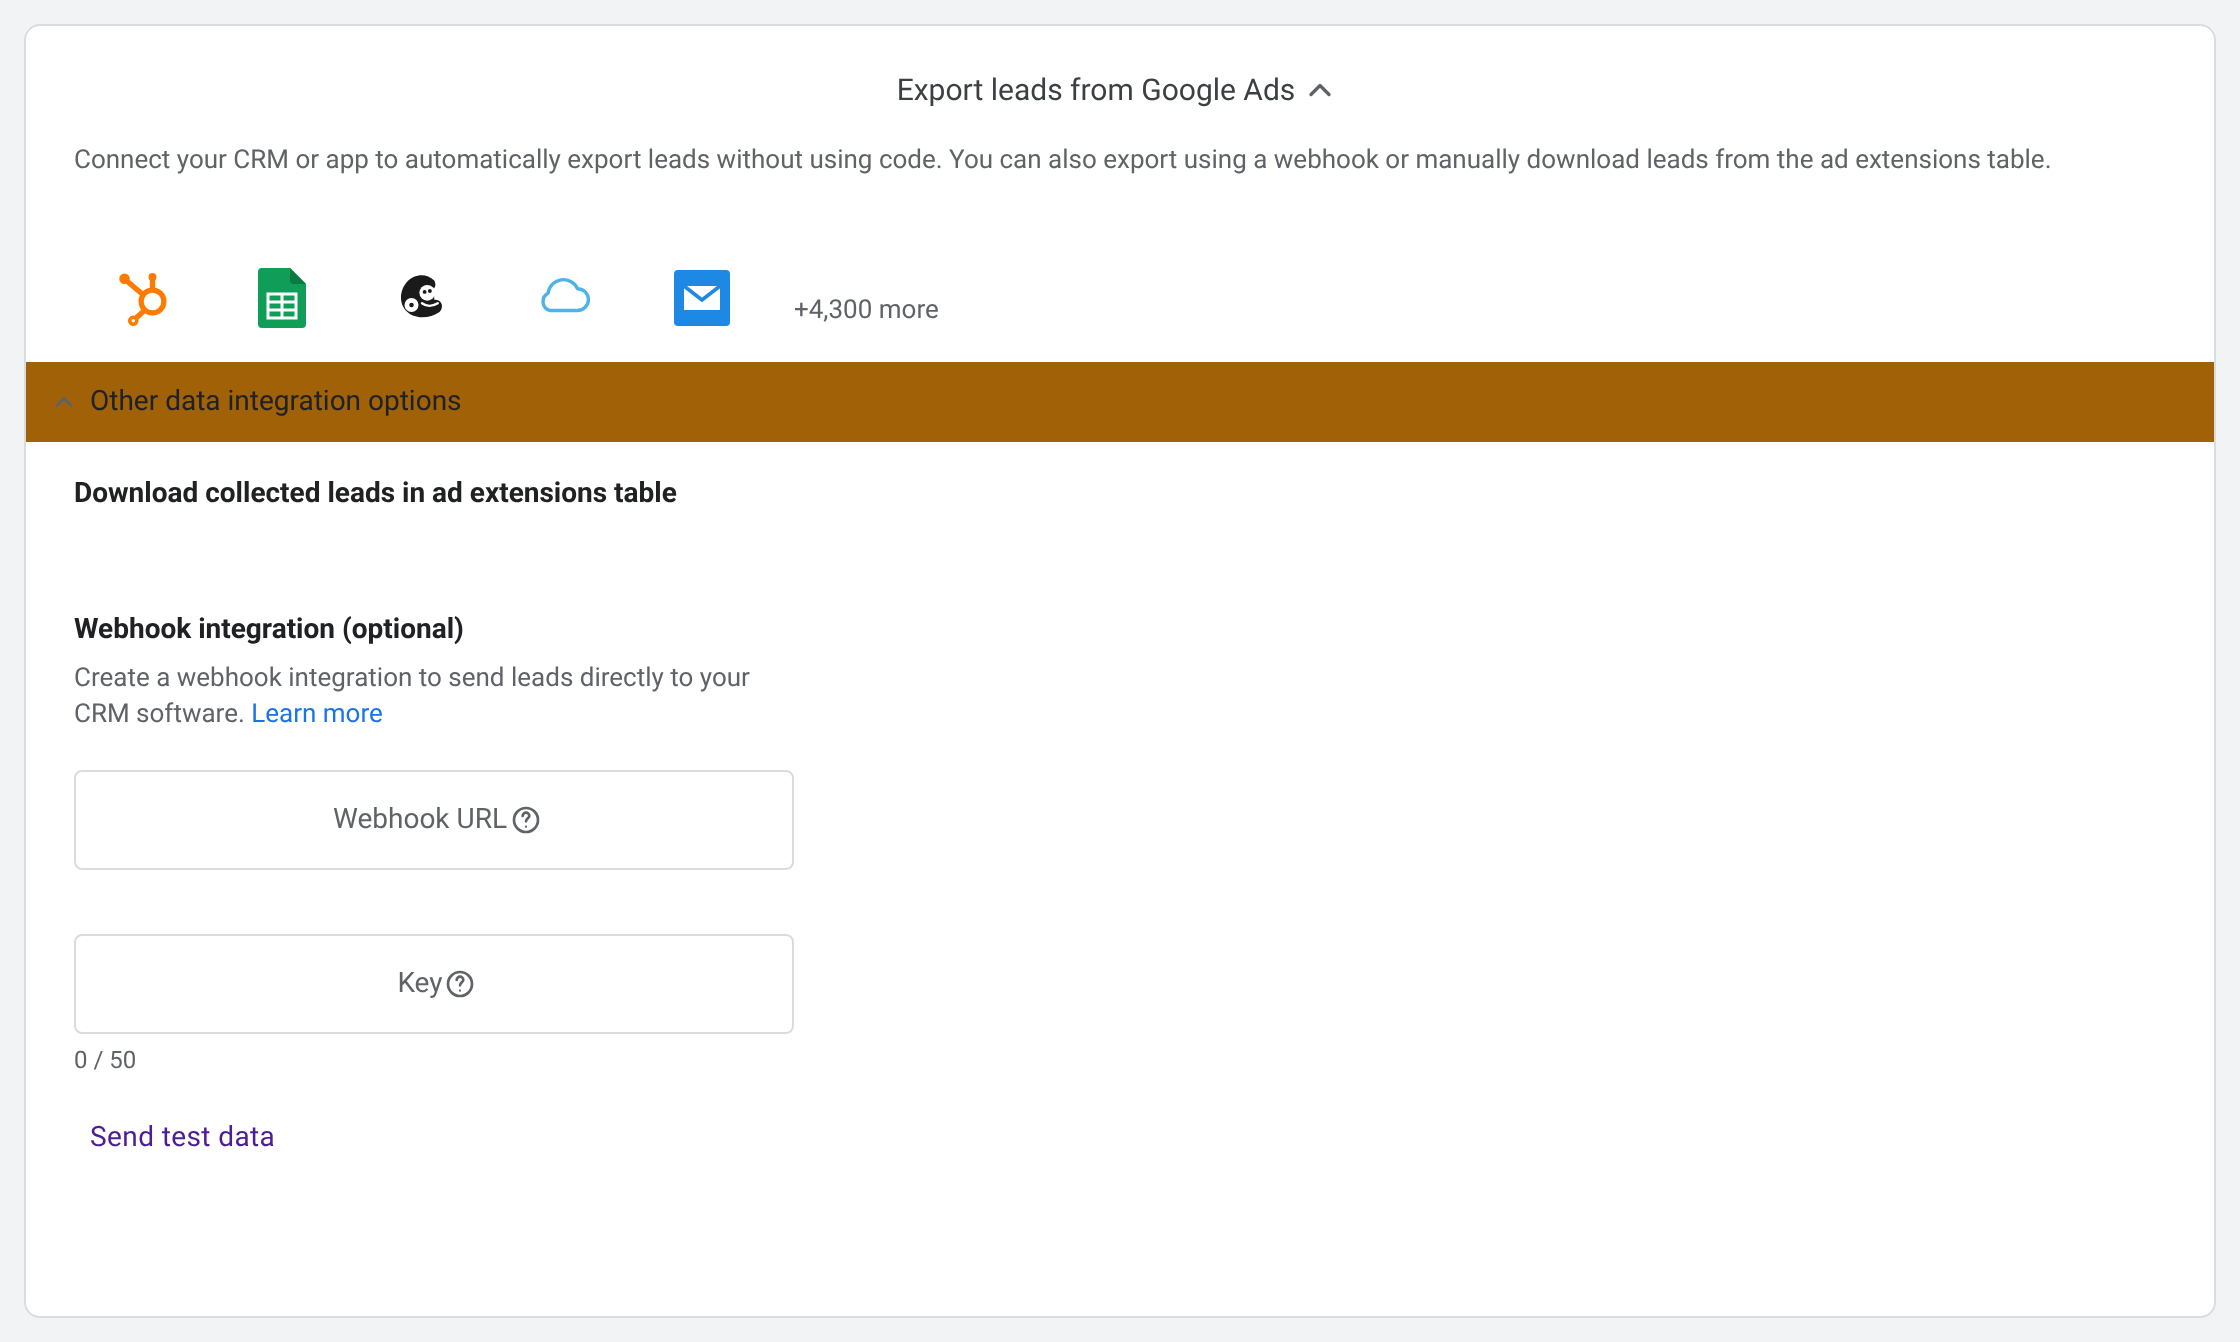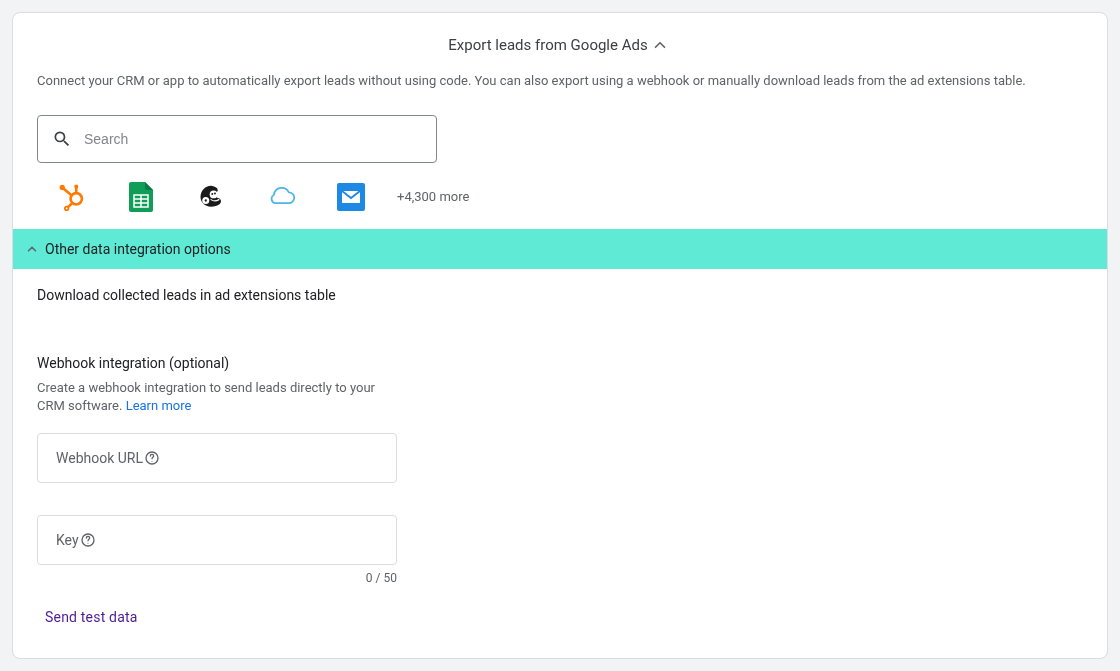--- a/index.html
+++ b/index.html
@@ -57,58 +57,58 @@
   .search-input {
     border: none;
     outline: none;
     width: 100%;
     font-size: 14px;
     color: #3c4043;
   }
   .search-input::placeholder { color: #80868b; }
 
   .app-icons {
-    margin-top: 20px;
-    display: flex;
-    align-items: center;
+    margin-top: 44px;
+    display: flex;
+    align-items: flex-end;
     gap: 42px;
     padding-left: 20px;
     padding-bottom: 18px;
   }
   .app-icon {
     width: 28px; height: 28px;
     display: flex; align-items: center; justify-content: center;
     cursor: pointer;
   }
   .more-text {
     font-size: 13px;
     color: #5f6368;
     margin-left: -10px;
   }
 
   .other-bar {
     margin-left: -24px;
     margin-right: -24px;
-    background: #5eead4;
+    background: #a16207;
     height: 40px;
     display: flex;
     align-items: center;
     padding-left: 12px;
     cursor: pointer;
     gap: 6px;
   }
   .other-bar-text {
     font-size: 14px;
     color: #202124;
   }
 
   .section-title {
     margin-top: 18px;
     font-size: 14px;
-    font-weight: 400;
+    font-weight: 700;
     color: #202124;
   }
   .section-desc {
     margin-top: 8px;
     font-size: 13px;
     color: #5f6368;
     line-height: 1.4;
     max-width: 360px;
   }
   .section-title.second {
@@ -120,38 +120,38 @@
   }
 
   .text-field {
     margin-top: 18px;
     width: 360px;
     height: 50px;
     border: 1px solid #dadce0;
     border-radius: 4px;
     display: flex;
     align-items: center;
-    justify-content: flex-start;
+    justify-content: center;
     padding: 0 14px 0 18px;
     position: relative;
   }
   .text-field.second { margin-top: 32px; }
   .text-field-label {
     font-size: 14px;
     color: #5f6368;
   }
   .help-icon {
     width: 18px; height: 18px;
     color: #5f6368;
     cursor: pointer;
     display: flex; align-items: center; justify-content: center;
   }
   .char-count {
     width: 360px;
-    text-align: right;
+    text-align: left;
     font-size: 12px;
     color: #5f6368;
     margin-top: 6px;
   }
   .send-test {
     margin-top: 24px;
     font-size: 14px;
     color: #4c1d95;
     cursor: default;
     letter-spacing: 0.2px;
@@ -168,26 +168,20 @@
       <div class="title">Export leads from Google Ads</div>
       <div class="collapse-btn">
         <svg width="18" height="18" viewBox="0 0 24 24" fill="none" stroke="currentColor" stroke-width="2.2" stroke-linecap="round" stroke-linejoin="round">
             <polyline points="18 15 12 9 6 15"></polyline>
           </svg>
       </div>
     </div>
 
     <div class="subtitle">Connect your CRM or app to automatically export leads without using code. You can also export using a webhook or manually download leads from the ad extensions table.</div>
 
-    <div class="search-wrap">
-      <svg width="20" height="20" viewBox="0 0 24 24" fill="#3c4043">
-          <path d="M15.5 14h-.79l-.28-.27A6.471 6.471 0 0016 9.5 6.5 6.5 0 109.5 16a6.471 6.471 0 004.23-1.57l.27.28v.79l5 4.99L20.49 19l-4.99-5zm-6 0C7.01 14 5 11.99 5 9.5S7.01 5 9.5 5 14 7.01 14 9.5 11.99 14 9.5 14z"></path>
-        </svg>
-      <input class="search-input" placeholder="Search" style="">
-    </div>
 
     <div class="app-icons">
       <div class="app-icon">
         <svg width="28" height="28" viewBox="0 0 32 32">
           <circle cx="22" cy="18" r="6.5" fill="none" stroke="#ff7a00" stroke-width="3"></circle>
           <circle cx="22" cy="18" r="2.5" fill="#fff" stroke="#ff7a00" stroke-width="0"></circle>
           <line x1="22" y1="11" x2="22" y2="5" stroke="#ff7a00" stroke-width="3" stroke-linecap="round"></line>
           <circle cx="22" cy="4" r="2.3" fill="#ff7a00"></circle>
           <line x1="16.5" y1="14" x2="7" y2="6" stroke="#ff7a00" stroke-width="3" stroke-linecap="round"></line>
           <circle cx="6" cy="5" r="3" fill="#ff7a00"></circle>

